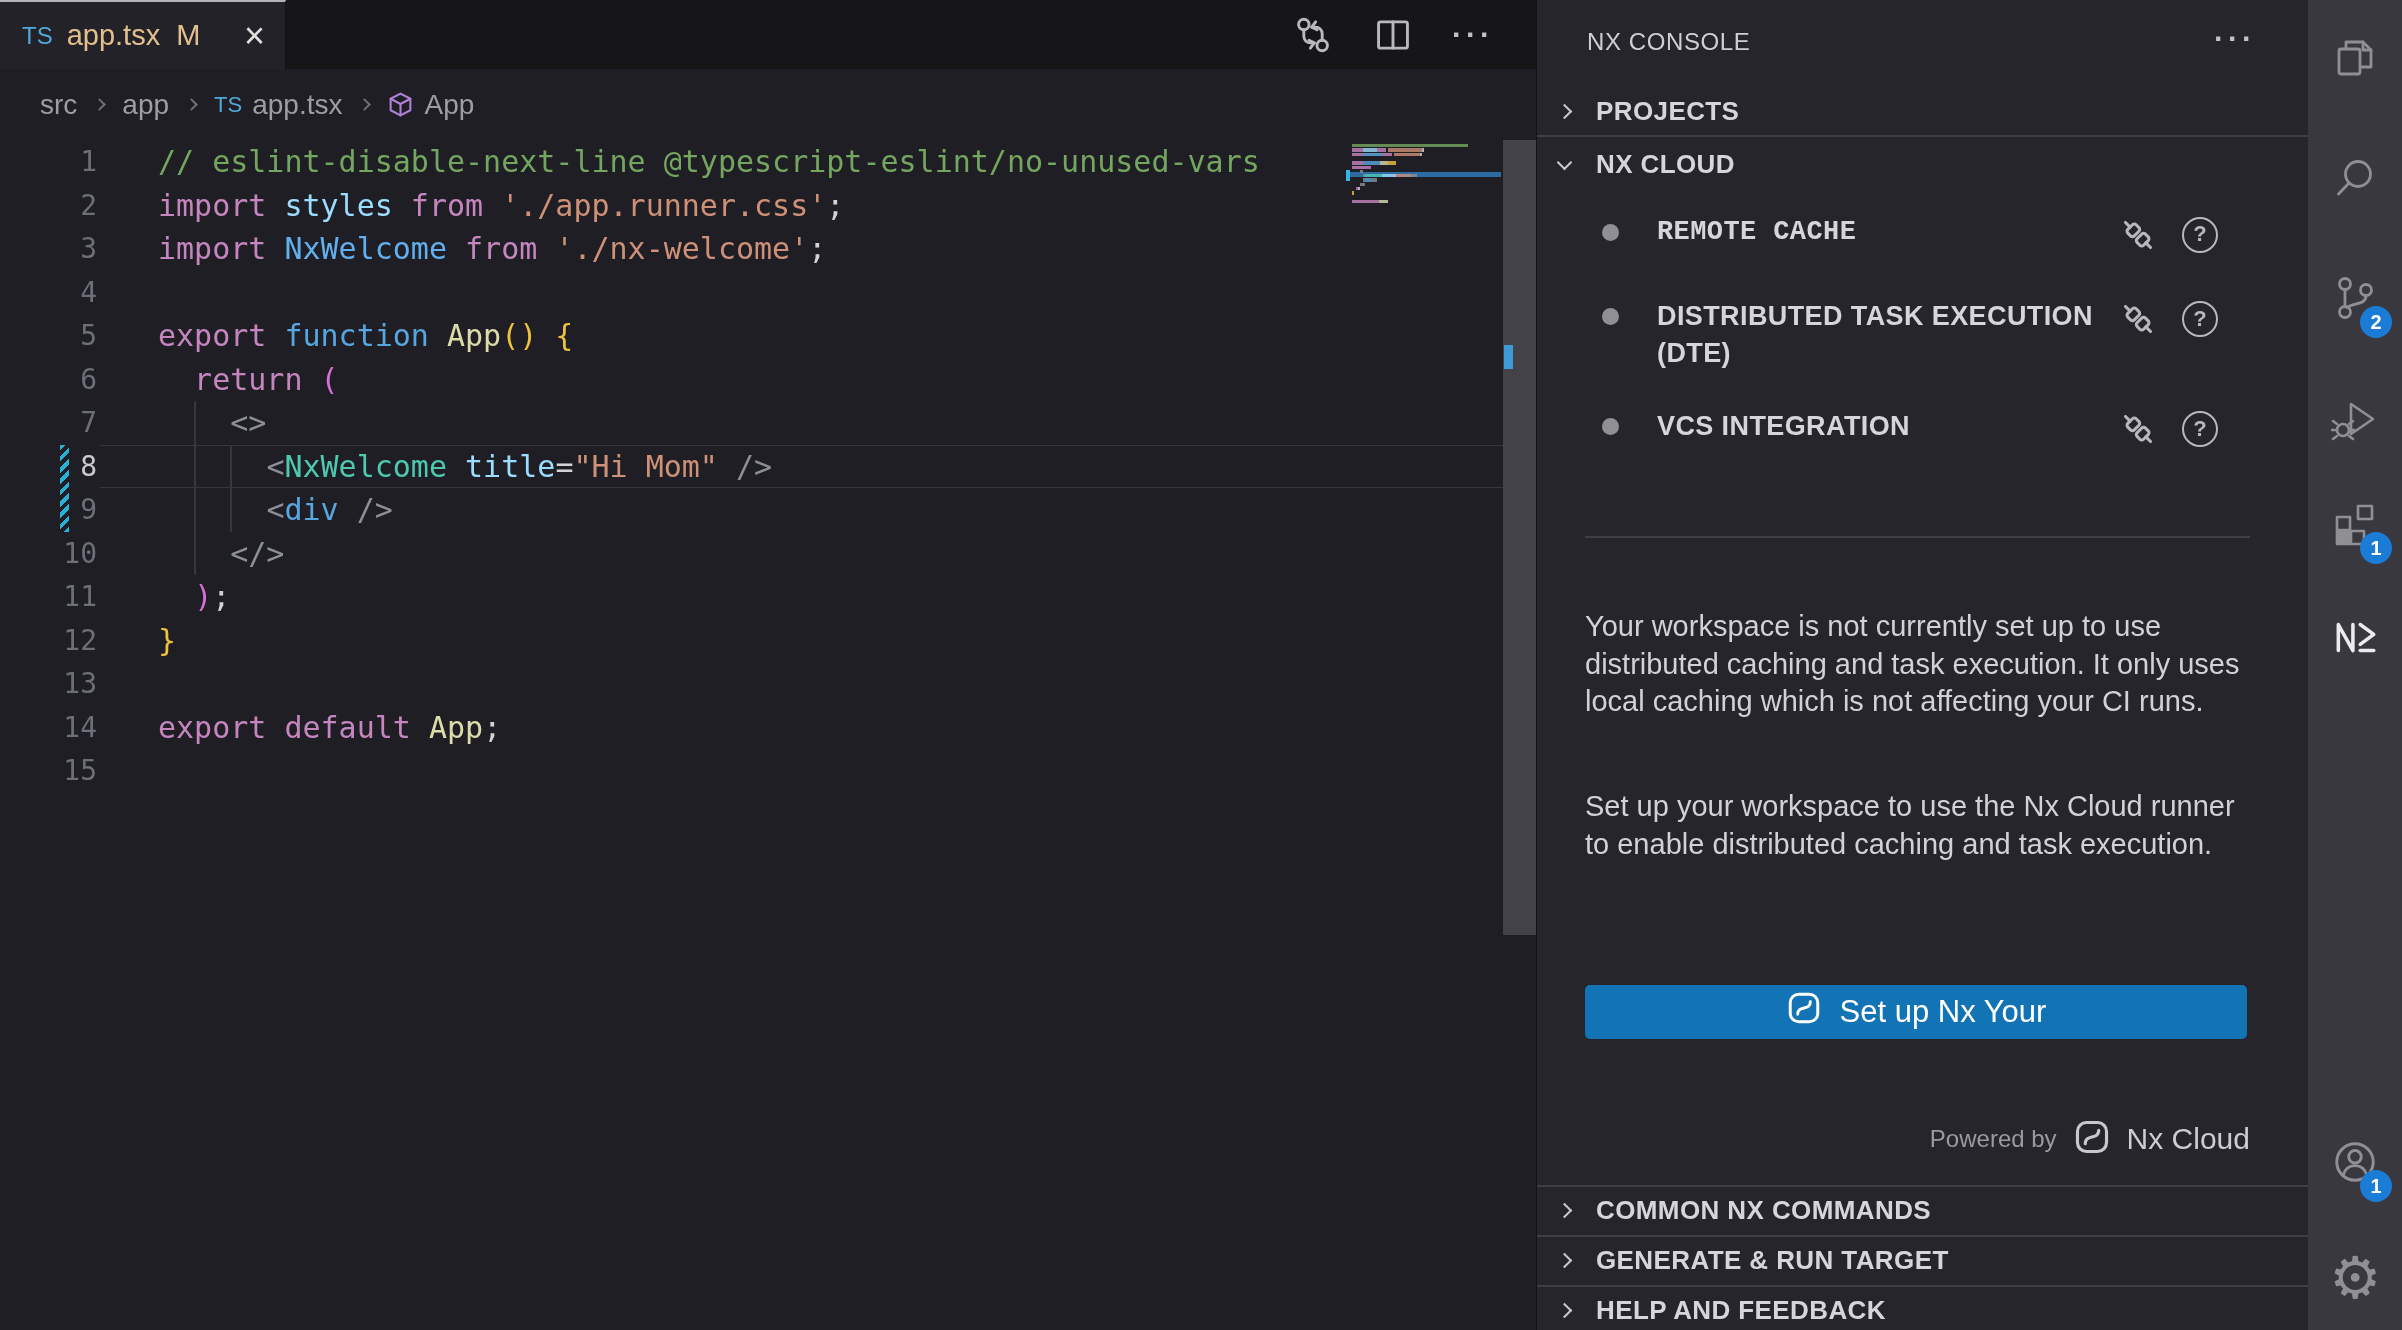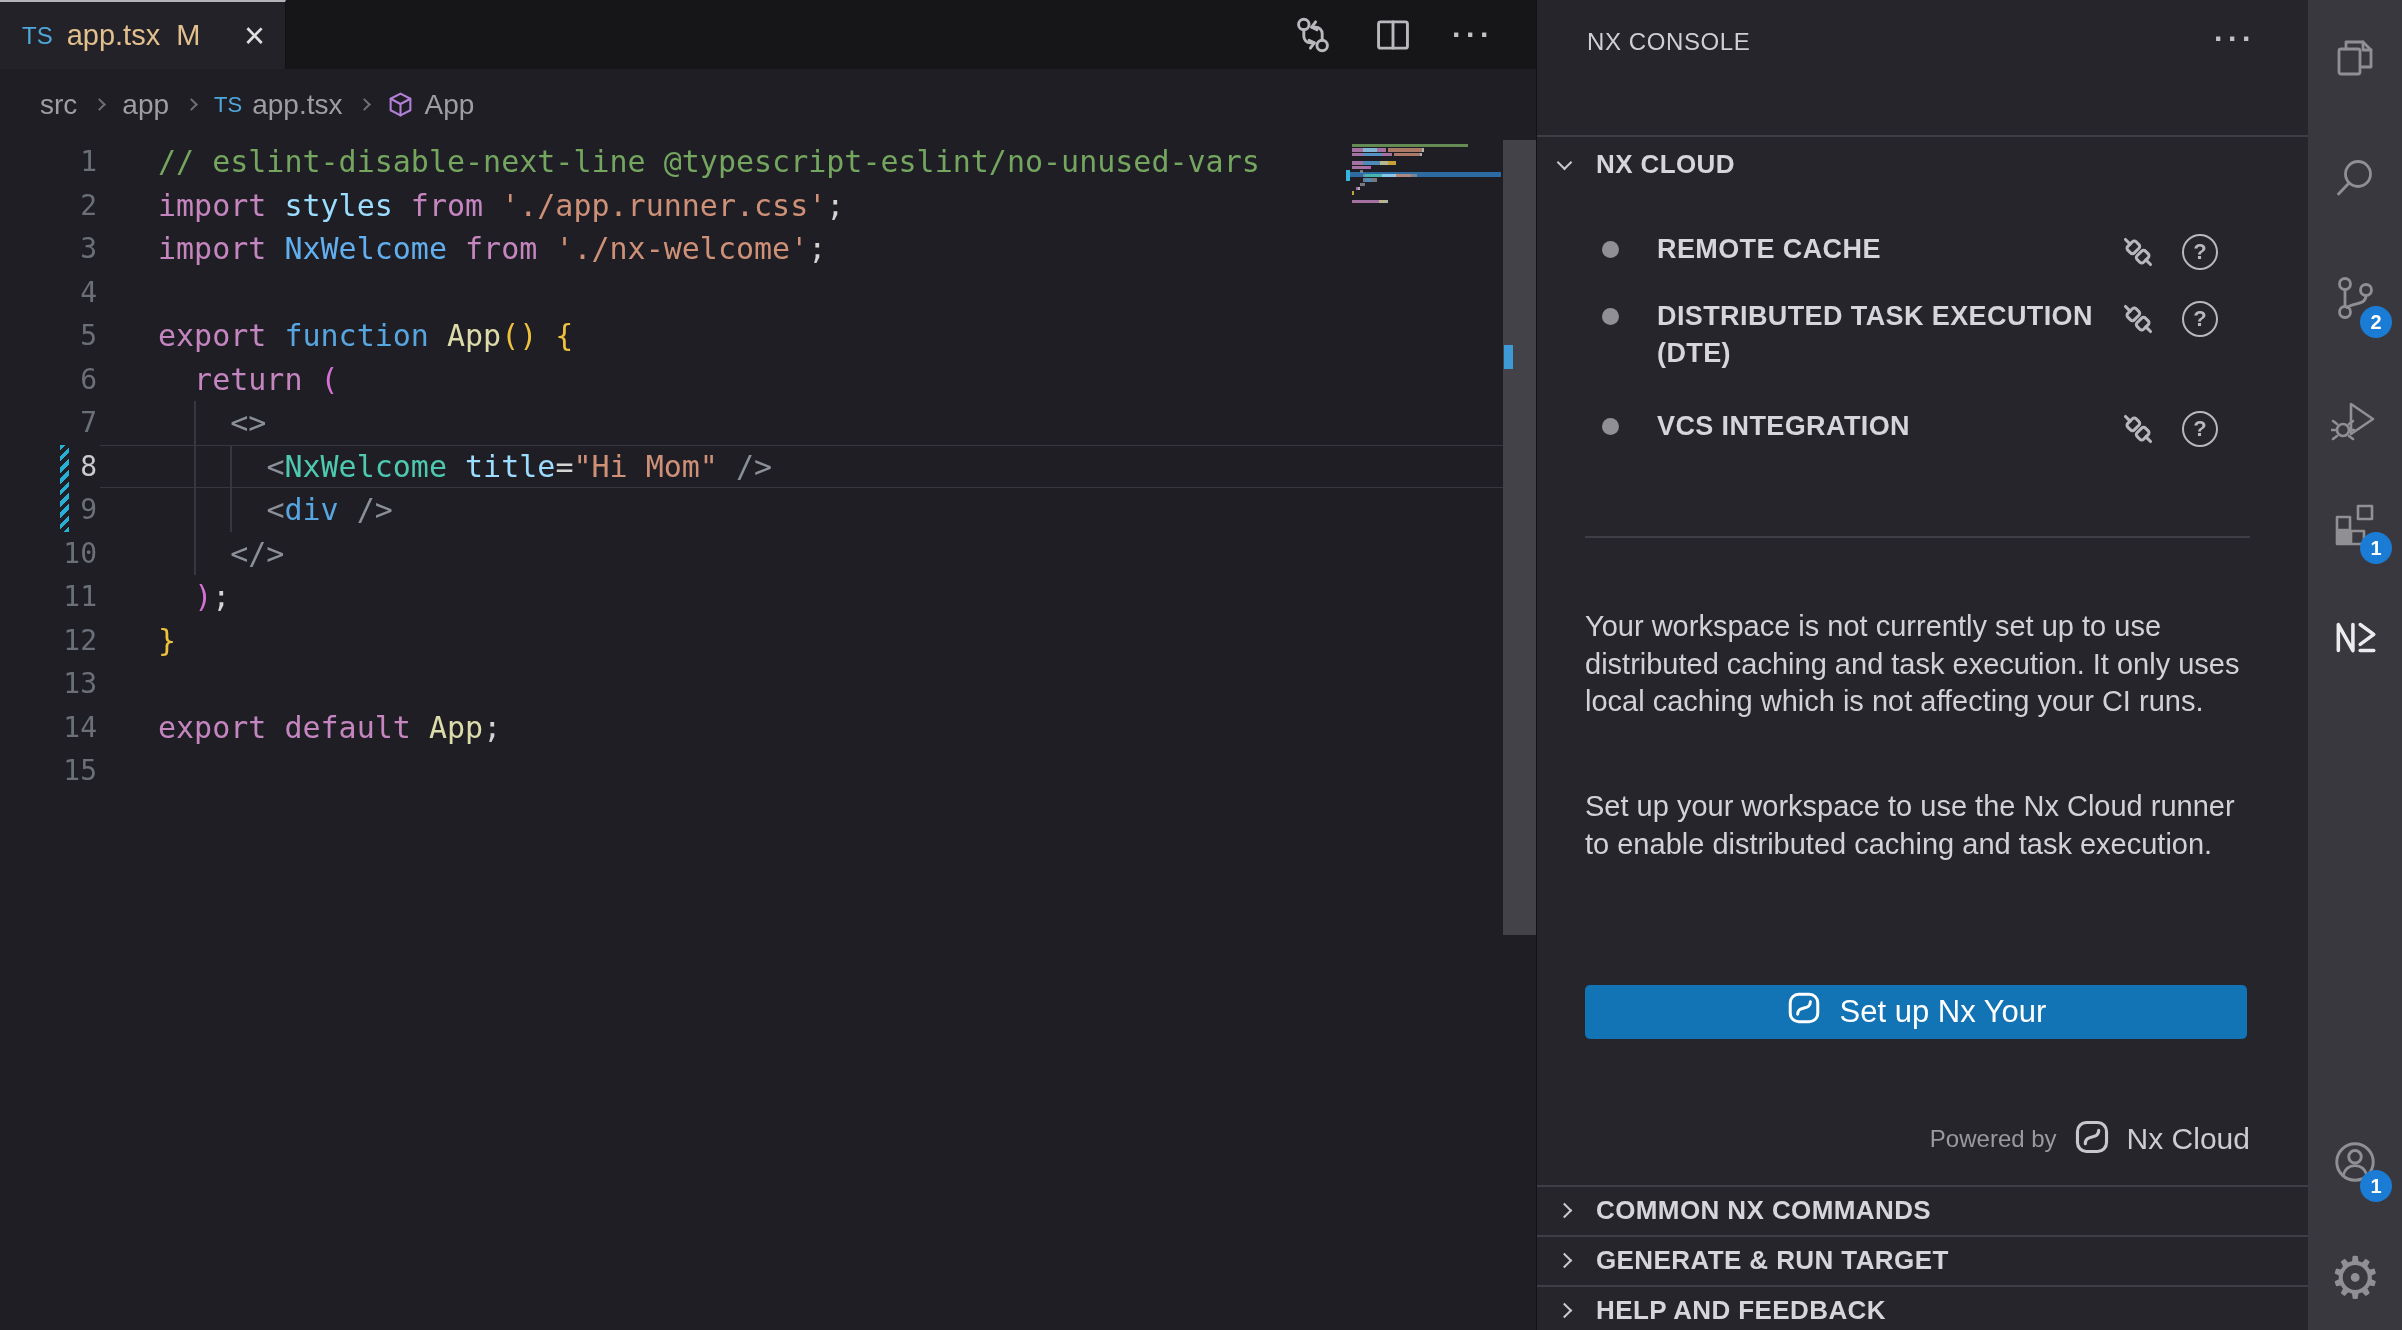--- a/index.html
+++ b/index.html
@@ -266,28 +266,32 @@
       </div>
     </div>
   </div>
 
   <div class="panel">
     <div class="panel-header">
       <span class="panel-title">NX CONSOLE</span>
       <span class="panel-dots">···</span>
     </div>
 
+    <div class="sect" style="top:88px; height:47px;">
+      <span class="chev right"></span>
+      <span class="sect-label">PROJECTS</span>
+    </div>
     <div class="divider" style="top:135px;"></div>
     <div class="sect" style="top:137px; height:55px;">
       <span class="chev down"></span>
       <span class="sect-label">NX CLOUD</span>
     </div>
 
     <div id="features">
-        <div class="feature" style="top: 231px; height: 55px;">
+        <div class="feature" style="top: 214px; height: 55px; font-family: Liberation Mono, monospace;">
           <span class="dot"></span>
           <span class="feat-label">REMOTE CACHE</span>
           <span class="feat-icons">
             <span class="icon-btn">
               <svg width="42" height="42" viewBox="0 0 32 32" fill="none" stroke="currentColor" stroke-width="2.3" stroke-linecap="round" stroke-linejoin="round">
                 <g transform="rotate(-45 16 16)">
                   <path d="M16 2.5v5"></path>
                   <rect x="11.5" y="7.5" width="9" height="7" rx="2"></rect>
                   <rect x="11.5" y="17.5" width="9" height="7" rx="2"></rect>
                   <path d="M16 24.5v5"></path>

